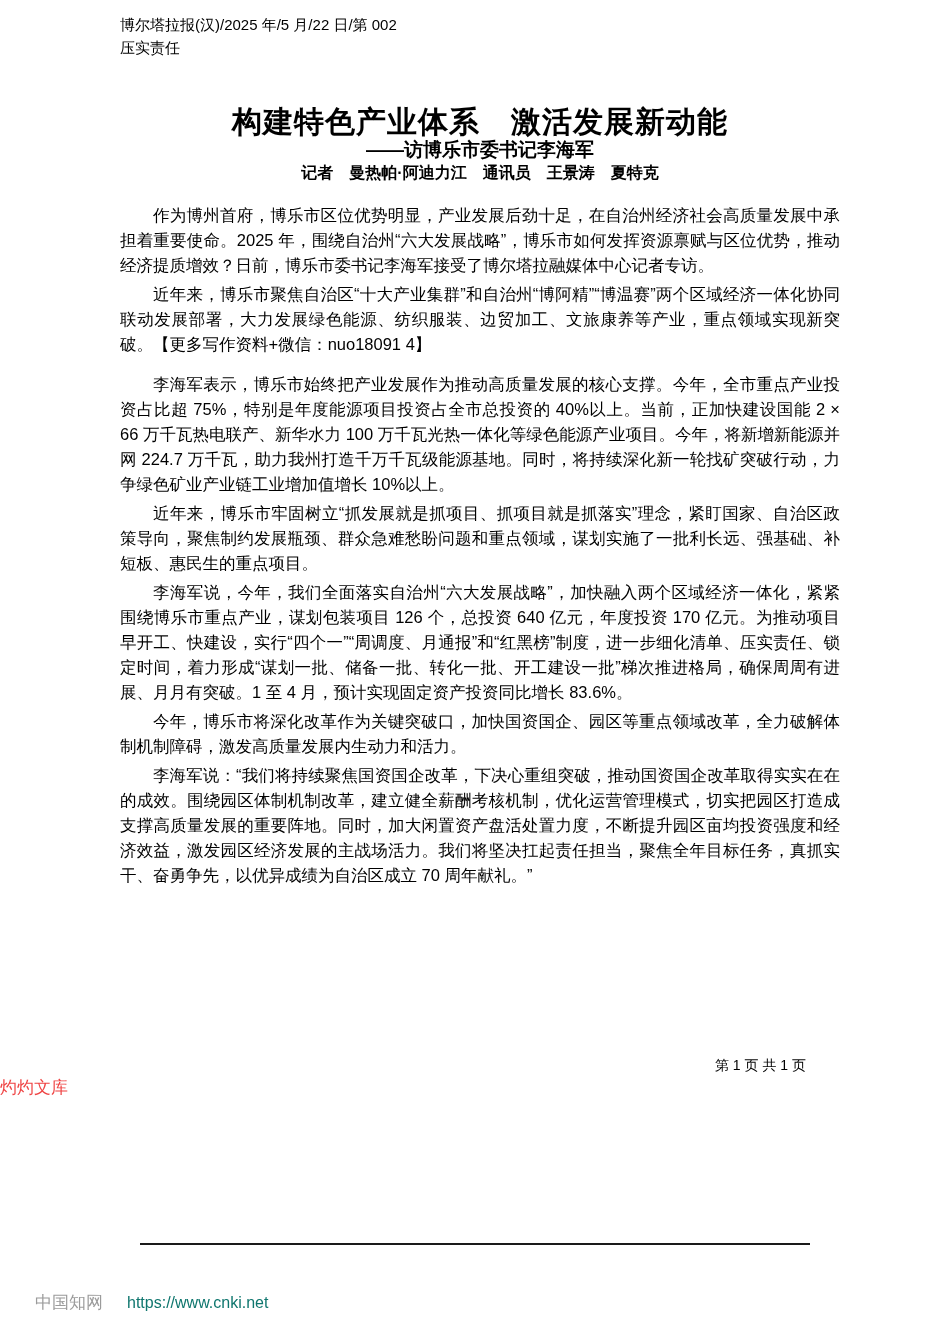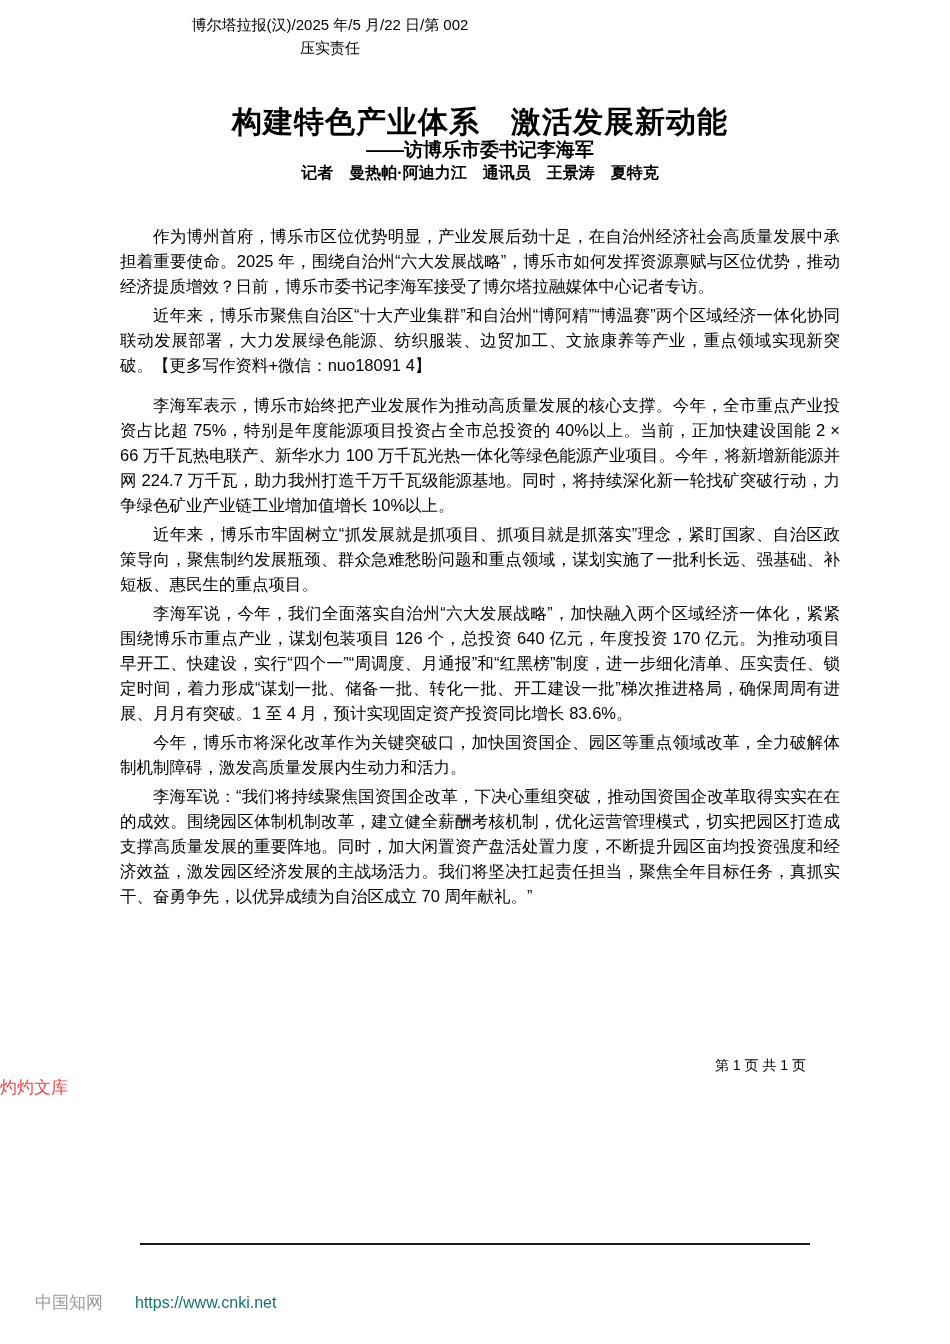--- a/index.html
+++ b/index.html
@@ -16,21 +16,20 @@
   .page { position: absolute; inset: 0; }
 
   .doc-header {
     position: absolute;
     left: 120px;
     top: 13px;
     width: 420px;
     font-size: 15px;
     line-height: 23px;
     color: #000000;
-    text-align: center;
   }
 
   .title {
     position: absolute;
     left: 120px;
     top: 82px;
     width: 720px;
     text-align: center;
     font-size: 30px;
     font-weight: bold;
@@ -55,21 +54,21 @@
     width: 720px;
     text-align: center;
     font-size: 16px;
     font-weight: bold;
     white-space: pre;
   }
 
   .article-body {
     position: absolute;
     left: 120px;
-    top: 224px;
+    top: 203px;
     width: 720px;
     font-size: 16.5px;
     line-height: 25px;
     text-align: justify;
   }
   .article-body p {
     margin: 0 0 4px 0;
     text-indent: 2em;
   }
   .article-body p.gap-before { margin-top: 15px; }
@@ -102,21 +101,21 @@
   }
 
   .cnki-footer {
     position: absolute;
     left: 35px;
     top: 1291px;
     color: #9b9b9b;
     font-size: 17px;
     display: flex;
     align-items: baseline;
-    gap: 32px;
+    gap: 24px;
   }
   .cnki-footer .site-url {
     font-size: 16px;
     color: #0f766e;
     text-decoration: none;
   }
 </style>
 </head>
 <body>
 

